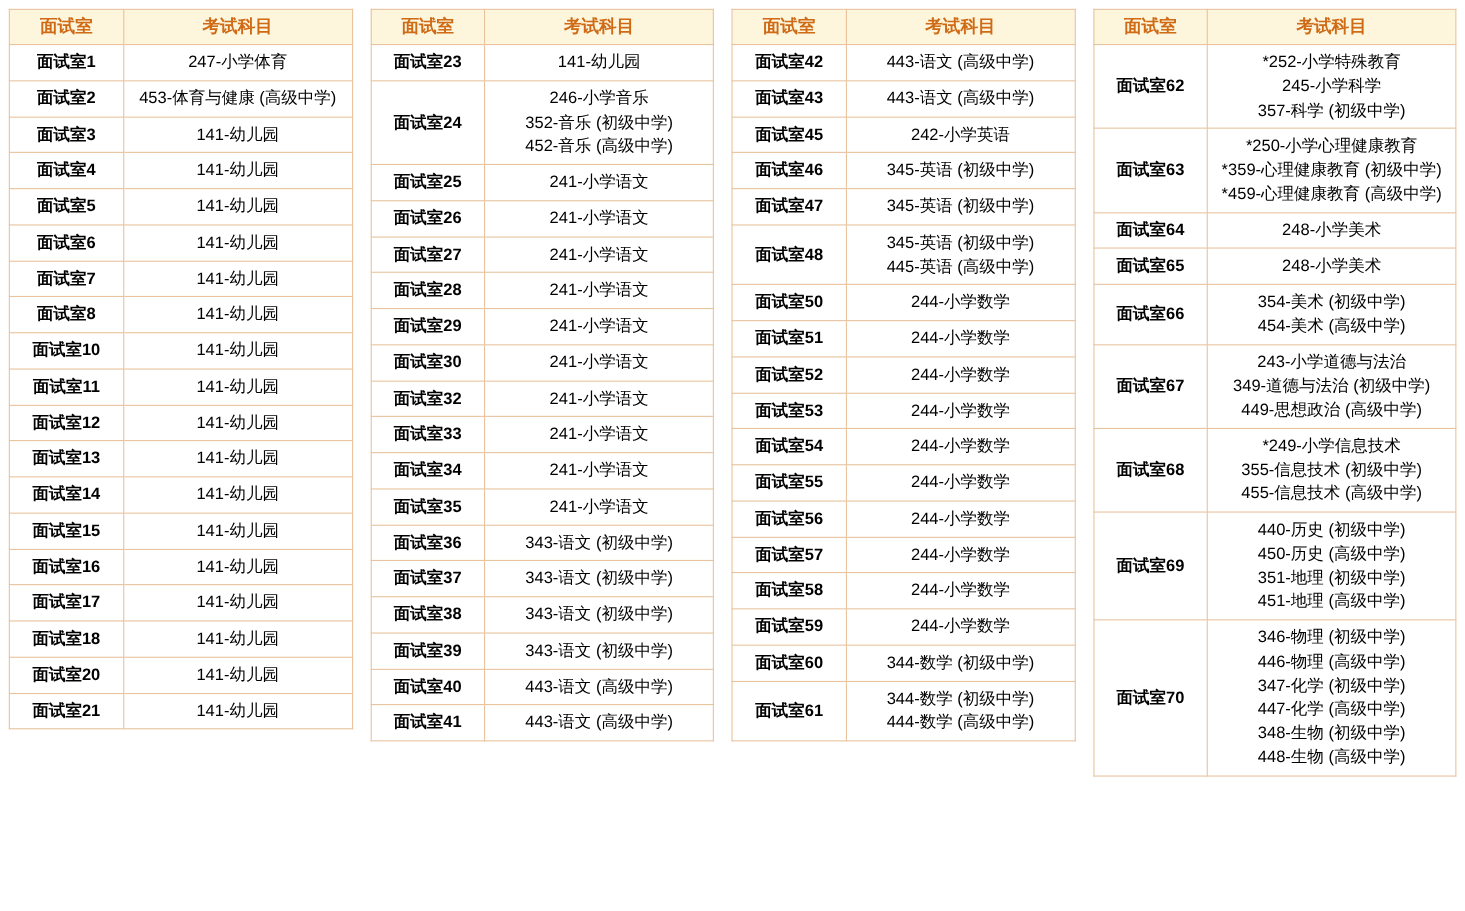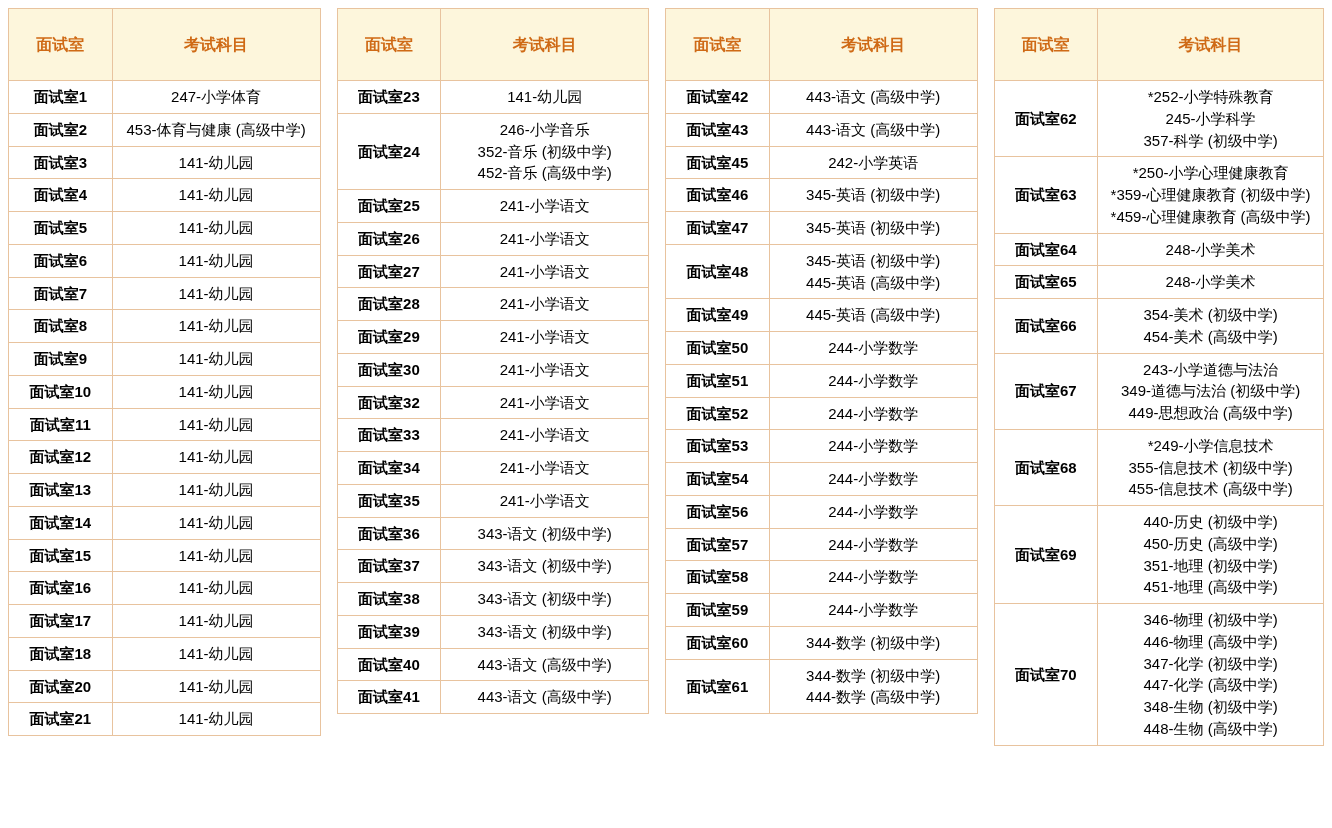--- a/index.html
+++ b/index.html
@@ -39,21 +39,21 @@
     line-height: 1.45;
     padding: 5px 4px;
     background: #ffffff;
     white-space: nowrap;
   }
   table.grid th {
     background: #fdf6dc;
     color: #cf6a16;
     font-weight: bold;
     font-size: 16px;
-    padding: 24px 4px;
+    padding: 4px 4px;
   }
   td.room {
     font-weight: bold;
     font-size: 15.5px;
   }
   td.subj {
     font-weight: normal;
   }
   td.subj .ln {
     display: block;
@@ -128,26 +128,20 @@
               <span class="ln">141-幼儿园</span>
             </td>
           </tr>
           <tr>
             <td class="room">面试室8</td>
             <td class="subj">
               <span class="ln">141-幼儿园</span>
             </td>
           </tr>
           <tr>
-            <td class="room">面试室9</td>
-            <td class="subj">
-              <span class="ln">141-幼儿园</span>
-            </td>
-          </tr>
-          <tr>
             <td class="room">面试室10</td>
             <td class="subj">
               <span class="ln">141-幼儿园</span>
             </td>
           </tr>
           <tr>
             <td class="room">面试室11</td>
             <td class="subj">
               <span class="ln">141-幼儿园</span>
             </td>
@@ -381,26 +375,20 @@
             </td>
           </tr>
           <tr>
             <td class="room">面试室48</td>
             <td class="subj">
               <span class="ln">345-英语 (初级中学)</span>
               <span class="ln">445-英语 (高级中学)</span>
             </td>
           </tr>
           <tr>
-            <td class="room">面试室49</td>
-            <td class="subj">
-              <span class="ln">445-英语 (高级中学)</span>
-            </td>
-          </tr>
-          <tr>
             <td class="room">面试室50</td>
             <td class="subj">
               <span class="ln">244-小学数学</span>
             </td>
           </tr>
           <tr>
             <td class="room">面试室51</td>
             <td class="subj">
               <span class="ln">244-小学数学</span>
             </td>
@@ -412,20 +400,26 @@
             </td>
           </tr>
           <tr>
             <td class="room">面试室53</td>
             <td class="subj">
               <span class="ln">244-小学数学</span>
             </td>
           </tr>
           <tr>
             <td class="room">面试室54</td>
+            <td class="subj">
+              <span class="ln">244-小学数学</span>
+            </td>
+          </tr>
+          <tr>
+            <td class="room">面试室55</td>
             <td class="subj">
               <span class="ln">244-小学数学</span>
             </td>
           </tr>
           <tr>
             <td class="room">面试室56</td>
             <td class="subj">
               <span class="ln">244-小学数学</span>
             </td>
           </tr>

